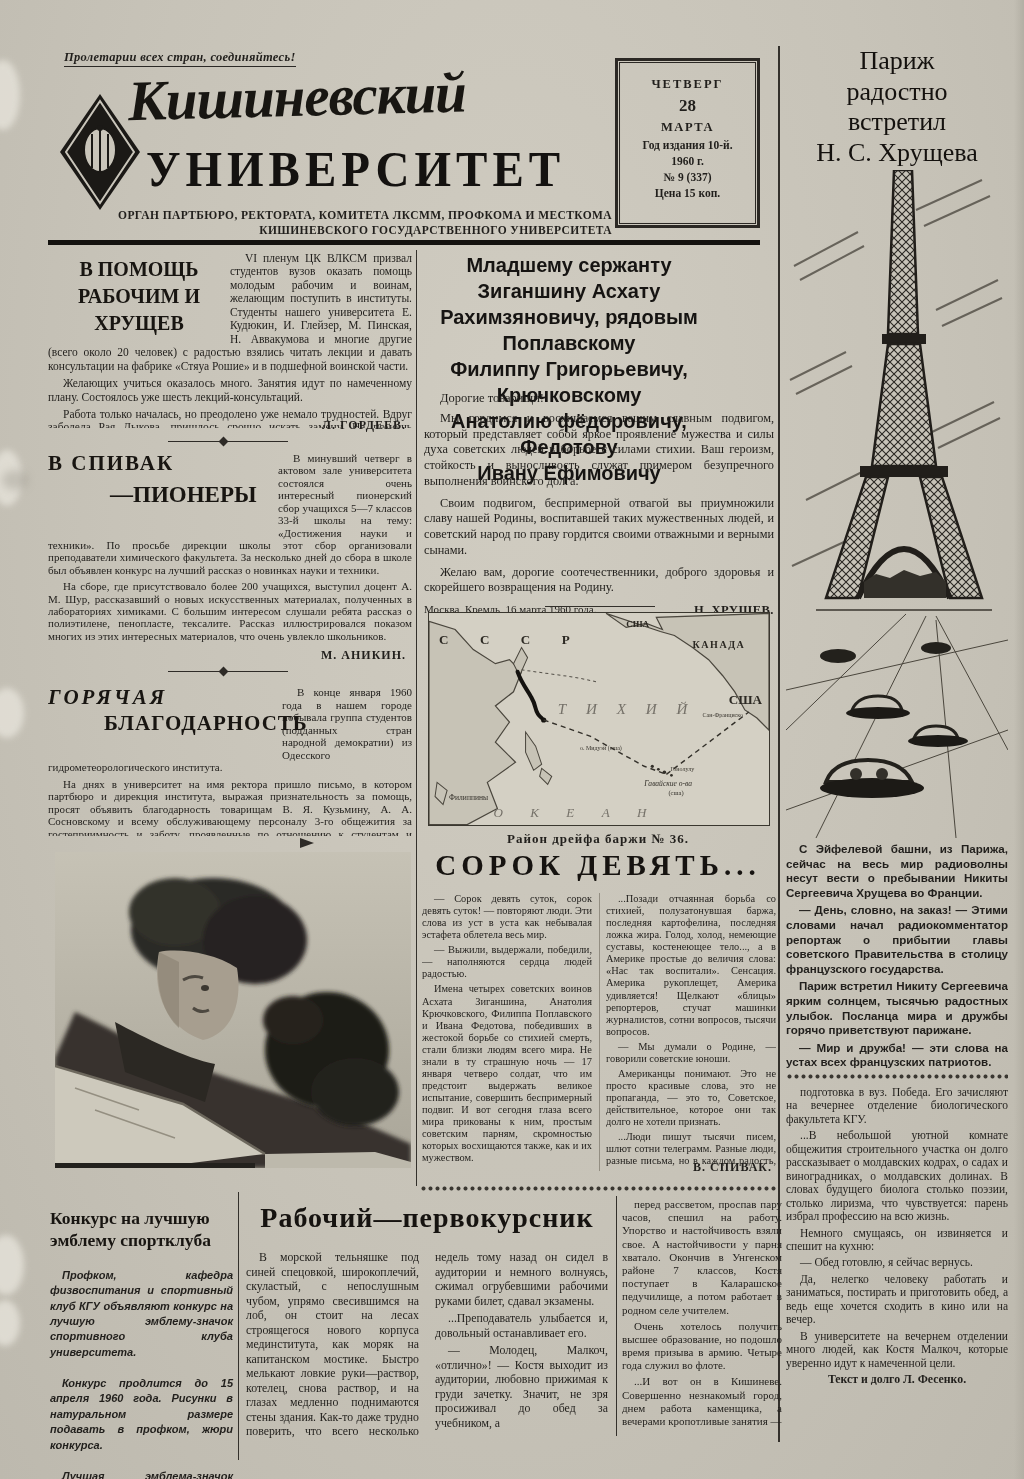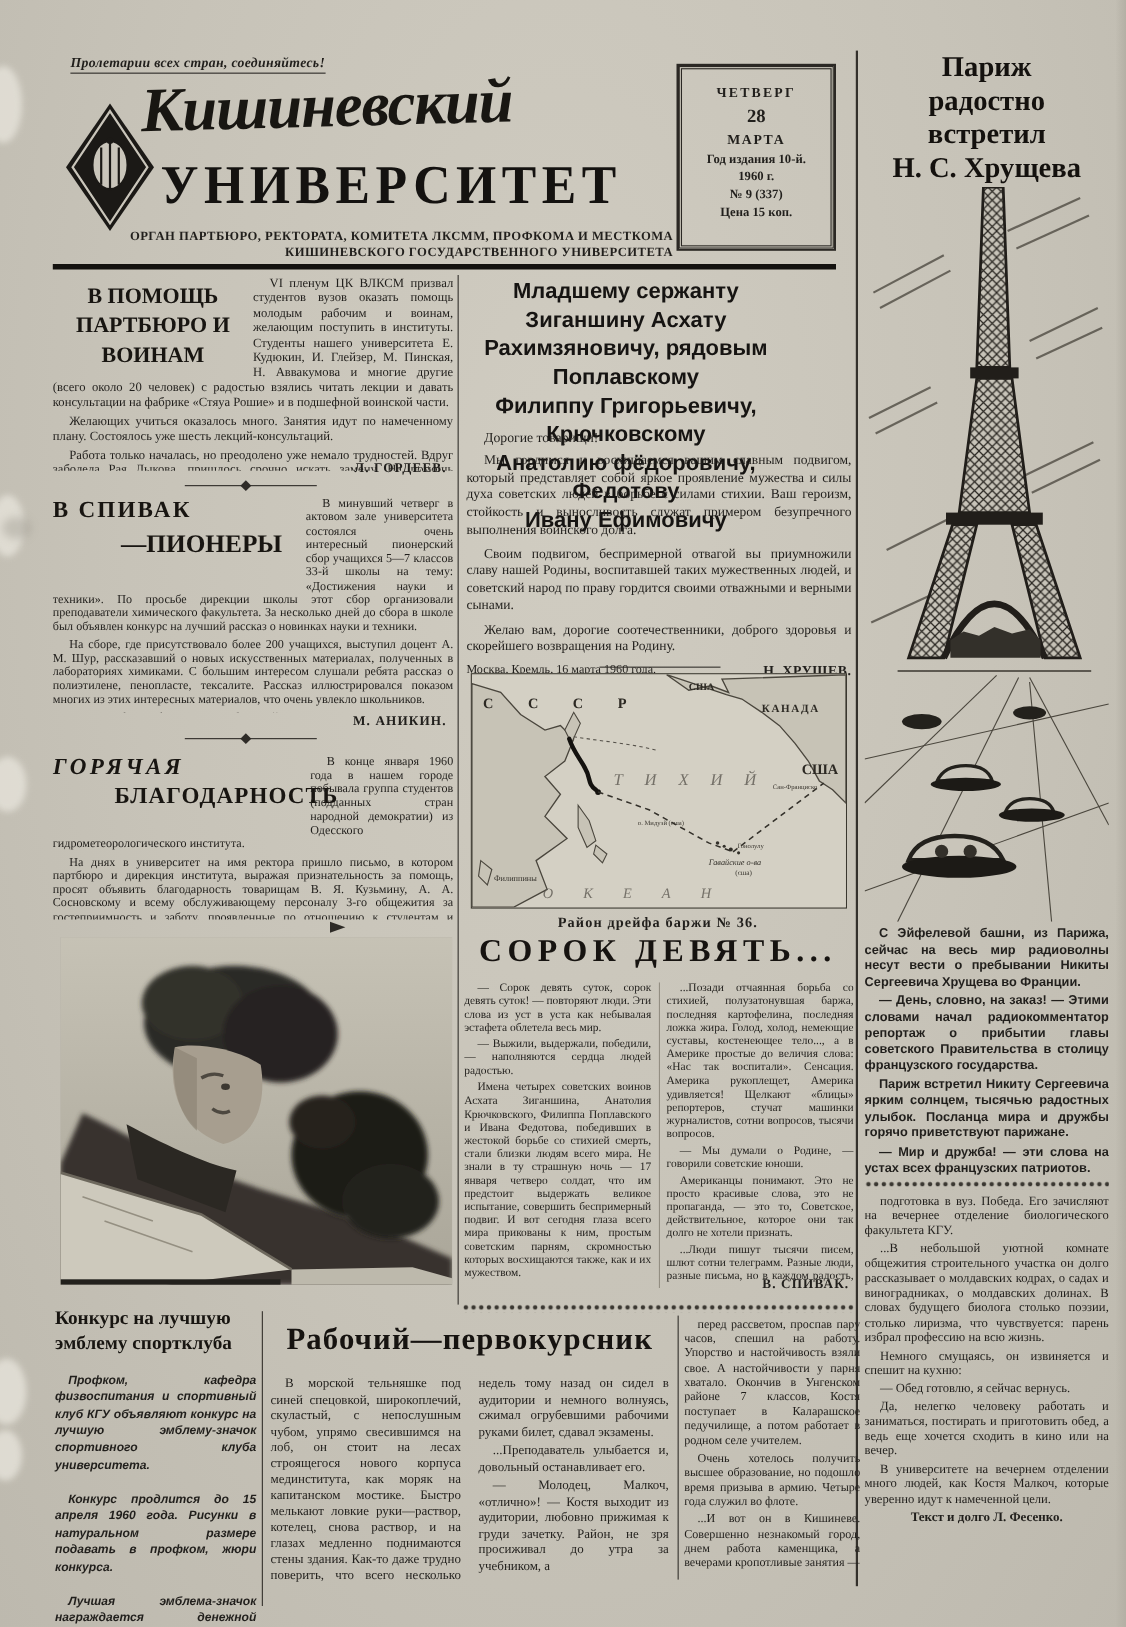--- a/index.html
+++ b/index.html
@@ -61,31 +61,31 @@
   .map-box{left:428px;top:612px;width:340px;height:212px;border:1px solid #3a372f;background:#d3cfc3;}
   .map-caption{left:428px;top:831px;width:340px;text-align:center;font-weight:bold;font-size:13px;letter-spacing:1px;}
 
   .sorok-head{left:420px;top:849px;width:356px;text-align:center;font-weight:bold;font-size:29px;letter-spacing:5px;color:#161310;}
   .sorok-body{left:422px;top:893px;width:354px;height:278px;column-count:2;column-gap:14px;
               column-rule:1px solid #938e82;font-size:10.4px;line-height:1.16;overflow:hidden;}
   .sorok-body p{margin:0 0 3px;text-indent:12px;text-align:justify;}
   .sorok-byline{left:600px;top:1160px;width:172px;}
 
   
-  .paris-head{left:784px;top:46px;width:226px;text-align:center;font-weight:bold;font-size:26px;line-height:1.18;color:#14110e;}
+  .paris-head{left:784px;top:46px;width:226px;text-align:center;font-weight:normal;font-size:26px;line-height:1.18;color:#14110e;}
   .paris-art{left:786px;top:842px;width:222px;height:228px;overflow:hidden;
              font-family:"Liberation Sans","DejaVu Sans",sans-serif;font-weight:bold;font-size:11.6px;line-height:1.26;}
   .paris-art p{margin:0 0 3px;text-indent:13px;text-align:justify;}
   .rc-cont{left:786px;top:1086px;width:222px;height:300px;overflow:hidden;font-size:11.5px;line-height:1.17;}
   .rc-cont p{margin:0 0 3px;text-indent:14px;text-align:justify;}
   .rc-byline{text-align:center;font-weight:bold;font-size:11.8px;margin-top:2px;}
 
   
   .konkurs{left:50px;top:1188px;width:183px;}
-  .konkurs-title{font-weight:bold;font-size:17.5px;line-height:1.25;color:#181511;margin-bottom:8px;}
+  .konkurs-title{font-weight:bold;font-size:17.5px;line-height:1.25;color:#181511;margin-bottom:8px;margin-top:20px;}
   .konkurs-body{font-family:"Liberation Sans","DejaVu Sans",sans-serif;font-weight:bold;font-size:11px;line-height:1.4;}
   .konkurs-body p{margin:16px 0 5px;text-indent:12px;text-align:justify;font-style:italic;}
 
   .rab-head{left:246px;top:1202px;width:362px;text-align:center;font-weight:bold;font-size:28px;letter-spacing:1px;color:#161310;}
   .rab-body{left:246px;top:1250px;width:362px;height:212px;column-count:2;column-gap:16px;
             font-size:11.8px;line-height:1.23;overflow:hidden;}
   .rab-body p{margin:0 0 3px;text-indent:13px;text-align:justify;}
   .rab-col3{left:622px;top:1198px;width:160px;height:232px;overflow:hidden;font-size:11px;line-height:1.2;}
   .rab-col3 p{margin:0 0 3px;text-indent:12px;text-align:justify;}
 
@@ -132,21 +132,21 @@
     <div class="ib-small">№ 9 (337)</div>
     <div class="ib-small">Цена 15 коп.</div>
   </div>
 
   <div class="vrule" style="left:778px;top:46px;height:1396px;"></div>
   <div class="vrule" style="left:416px;top:250px;height:936px;width:1px;"></div>
   <div class="vrule" style="left:238px;top:1192px;height:268px;width:1px;"></div>
   <div class="vrule" style="left:616px;top:1196px;height:240px;width:1px;"></div>
 
   <div class="abs art" style="left:48px;top:252px;width:364px;height:176px;overflow:hidden;">
-    <div class="head-float" style="width:182px;height:84px;font-size:20px;line-height:1.35;padding-top:4px;">В ПОМОЩЬ ПАРТБЮРО И ВОИНАМ</div>
+    <div class="head-float" style="width:182px;height:84px;font-size:20px;line-height:1.35;padding-top:4px;">В ПОМОЩЬ РАБОЧИМ И ХРУЩЕВ</div>
     <p>VI пленум ЦК ВЛКСМ призвал студентов вузов оказать помощь молодым рабочим и воинам, желающим поступить в институты. Студенты нашего университета Е. Кудюкин, И. Глейзер, М. Пинская, Н. Аввакумова и многие другие (всего около 20 человек) с радостью взялись читать лекции и давать консультации на фабрике «Стяуа Рошие» и в подшефной воинской части.</p>
     <p>Желающих учиться оказалось много. Занятия идут по намеченному плану. Состоялось уже шесть лекций-консультаций.</p>
     <p>Работа только началась, но преодолено уже немало трудностей. Вдруг заболела Рая Лыкова, пришлось срочно искать замену. На помощь пришла Света Журма. Занятие состоялось. Оно прошло на высоком уровне.</p>
   </div>
   <div class="abs byline" style="left:230px;top:418px;width:176px;">Л. ГОРДЕЕВ.</div>
   <div class="div-arrow" style="left:168px;top:438px;"></div>
 
   <div class="abs art" style="left:48px;top:452px;width:364px;height:196px;overflow:hidden;font-size:11px;line-height:1.13;">
     <div class="head-float" style="width:230px;height:76px;text-align:left;">
       <div style="font-size:21px;letter-spacing:2px;">В СПИВАК</div>
@@ -286,21 +286,21 @@
     <p>Американцы понимают. Это не просто красивые слова, это не пропаганда, — это то, Советское, действительное, которое они так долго не хотели признать.</p>
     <p>...Люди пишут тысячи писем, шлют сотни телеграмм. Разные люди, разные письма, но в каждом радость, человеческая теплота и гордость, — законная советская гордость.</p>
   </div>
   <div class="abs byline sorok-byline">В. СПИВАК.</div>
   <div class="wavy" style="left:420px;top:1186px;width:356px;"></div>
 
   <div class="abs rab-head">Рабочий—первокурсник</div>
   <div class="abs rab-body">
     <p>В морской тельняшке под синей спецовкой, широкоплечий, скуластый, с непослушным чубом, упрямо свесившимся на лоб, он стоит на лесах строящегося нового корпуса мединститута, как моряк на капитанском мостике. Быстро мелькают ловкие руки—раствор, котелец, снова раствор, и на глазах медленно поднимаются стены здания. Как-то даже трудно поверить, что всего несколько недель тому назад он сидел в аудитории и немного волнуясь, сжимал огрубевшими рабочими руками билет, сдавал экзамены.</p>
     <p>...Преподаватель улыбается и, довольный останавливает его.</p>
-    <p>— Молодец, Малкоч, «отлично»! — Костя выходит из аудитории, любовно прижимая к груди зачетку. Район, не зря просиживал до утра за учебником, а</p>
+    <p>— Молодец, Малкоч, «отлично»! — Костя выходит из аудитории, любовно прижимая к груди зачетку. Значит, не зря просиживал до обед за учебником, а</p>
   </div>
   <div class="abs rab-col3">
     <p>перед рассветом, проспав пару часов, спешил на работу. Упорство и настойчивость взяли свое. А настойчивости у парня хватало. Окончив в Унгенском районе 7 классов, Костя поступает в Каларашское педучилище, а потом работает в родном селе учителем.</p>
     <p>Очень хотелось получить высшее образование, но подошло время призыва в армию. Четыре года служил во флоте.</p>
     <p>...И вот он в Кишиневе. Совершенно незнакомый город, днем работа каменщика, а вечерами кропотливые занятия —</p>
   </div>
 
   <div class="abs paris-head">
     <div>Париж</div>
     <div>радостно</div>

